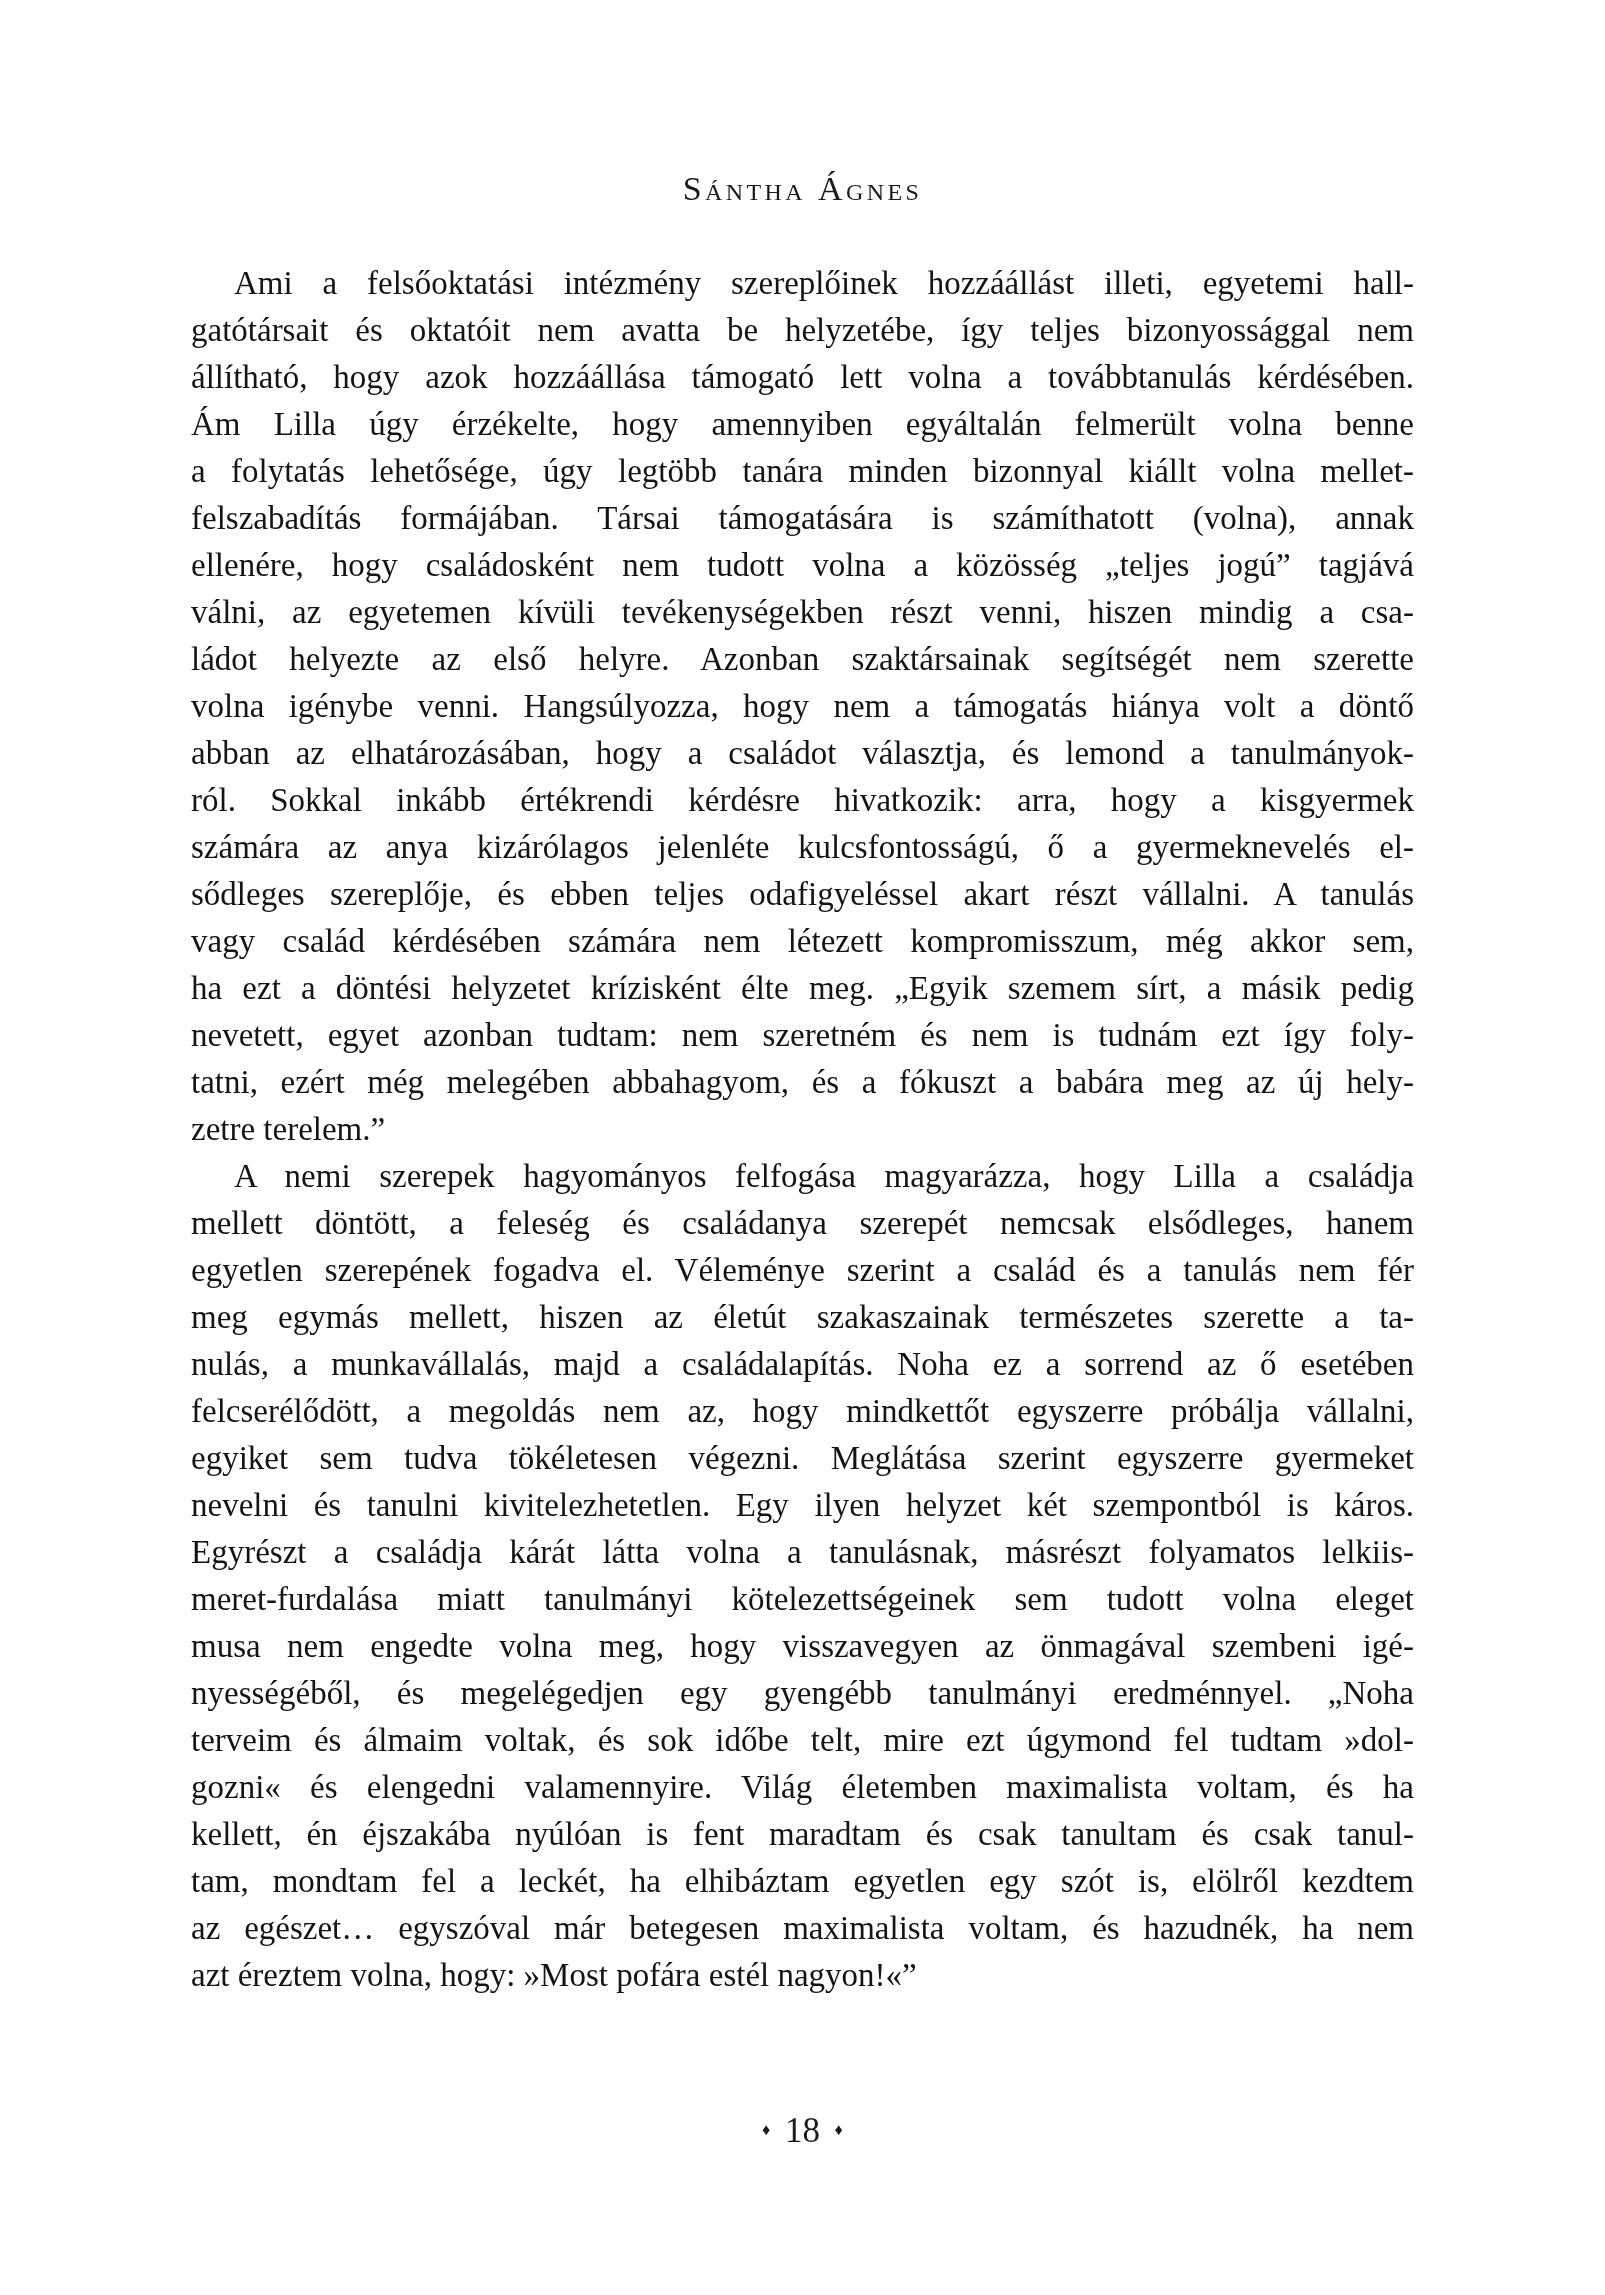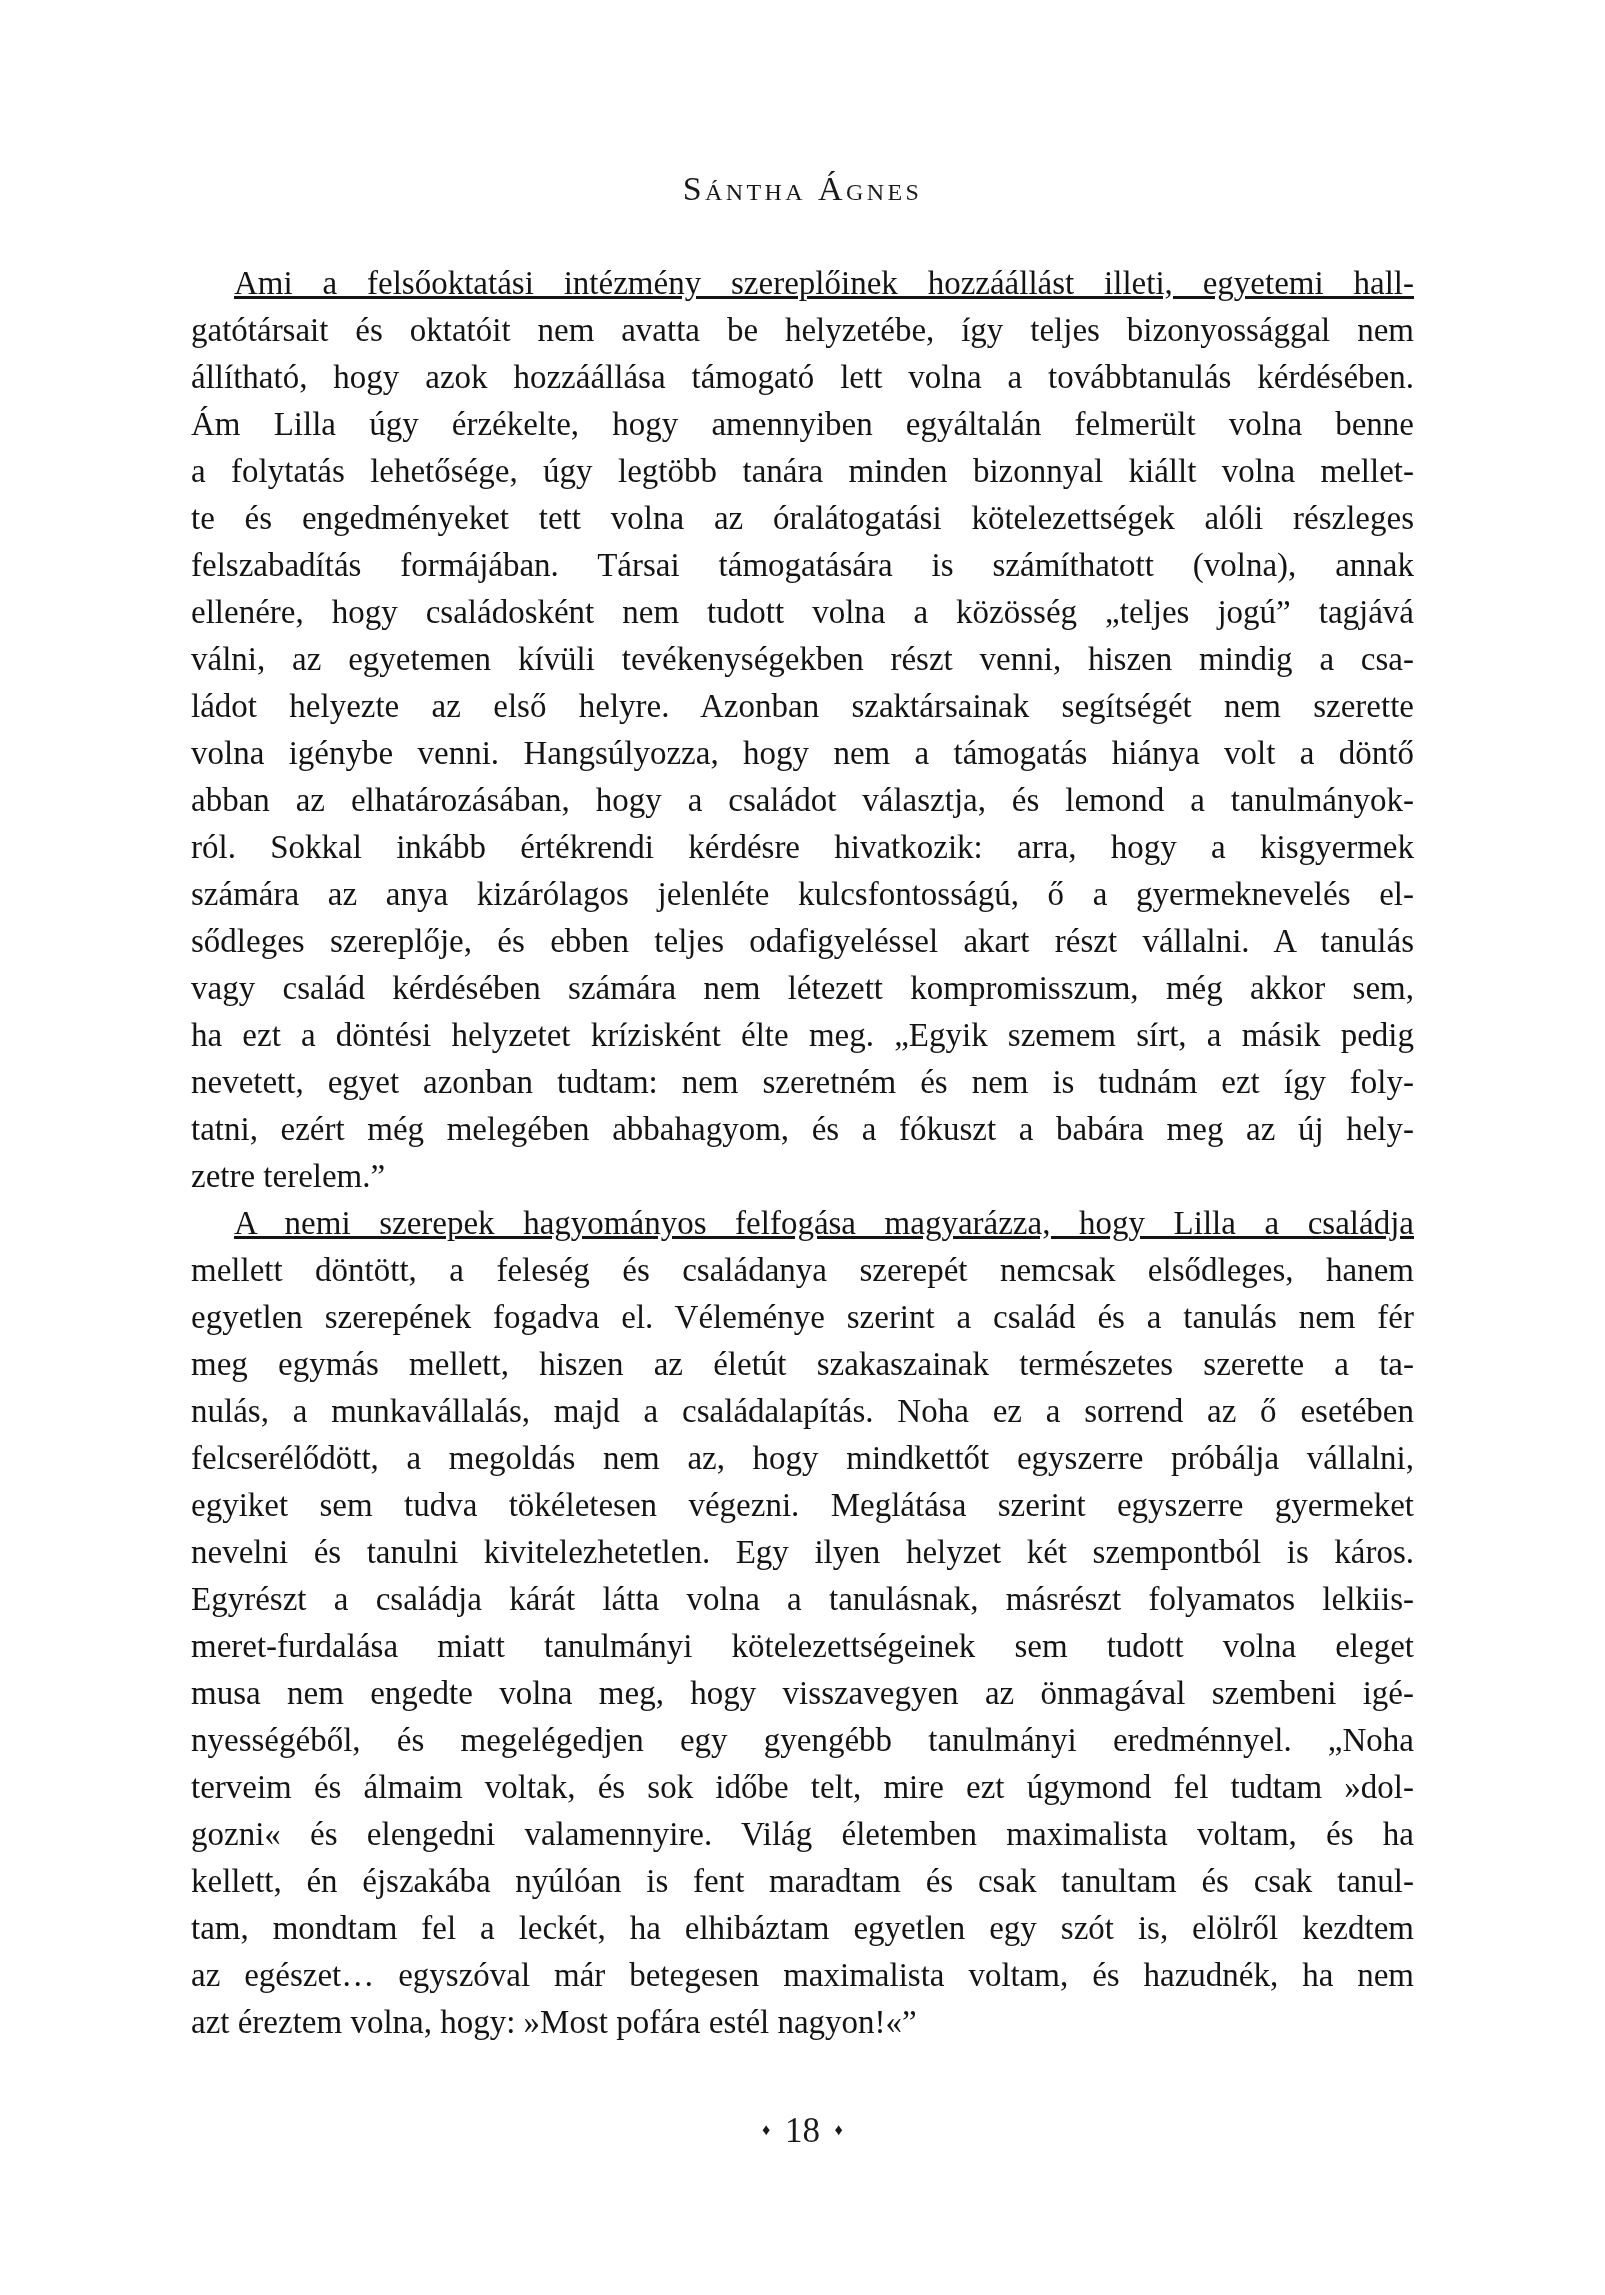--- a/index.html
+++ b/index.html
@@ -31,21 +31,21 @@
     width: 1223px;
     font-size: 33px;
   }
   .line {
     height: 47px;
     line-height: 47px;
     text-align: justify;
     text-align-last: justify;
   }
   .line.last { text-align-last: left; }
-  .line.indent { text-indent: 43px; text-decoration: underline; }
+  .line.indent { text-indent: 43px; }
   .it { }
   .page-footer {
     position: absolute;
     top: 2099px;
     left: 0;
     width: 100%;
     text-align: center;
     font-size: 35px;
     color: #1a1a1a;
   }
@@ -61,21 +61,20 @@
 <div class="page">
 
   <div class="author-header">Sántha Ágnes</div>
 
   <div class="text-block">
       <div class="line indent"><span>Ami a felsőoktatási intézmény szereplőinek hozzáállást illeti, egyetemi hall-</span></div>
       <div class="line"><span>gatótársait és oktatóit nem avatta be helyzetébe, így teljes bizonyossággal nem</span></div>
       <div class="line"><span>állítható, hogy azok hozzáállása támogató lett volna a továbbtanulás kérdésében.</span></div>
       <div class="line"><span>Ám Lilla úgy érzékelte, hogy amennyiben egyáltalán felmerült volna benne</span></div>
       <div class="line"><span>a folytatás lehetősége, úgy legtöbb tanára minden bizonnyal kiállt volna mellet-</span></div>
-      <div class="line"><span>te és engedményeket tett volna az óralátogatási kötelezettségek alóli részleges</span></div>
       <div class="line"><span>felszabadítás formájában. Társai támogatására is számíthatott (volna), annak</span></div>
       <div class="line"><span>ellenére, hogy családosként nem tudott volna a közösség „teljes jogú” tagjává</span></div>
       <div class="line"><span>válni, az egyetemen kívüli tevékenységekben részt venni, hiszen mindig a csa-</span></div>
       <div class="line"><span>ládot helyezte az első helyre. Azonban szaktársainak segítségét nem szerette</span></div>
       <div class="line"><span>volna igénybe venni. Hangsúlyozza, hogy nem a támogatás hiánya volt a döntő</span></div>
       <div class="line"><span>abban az elhatározásában, hogy a családot választja, és lemond a tanulmányok-</span></div>
       <div class="line"><span>ról. Sokkal inkább értékrendi kérdésre hivatkozik: arra, hogy a kisgyermek</span></div>
       <div class="line"><span>számára az anya kizárólagos jelenléte kulcsfontosságú, ő a gyermeknevelés el-</span></div>
       <div class="line"><span>sődleges szereplője, és ebben teljes odafigyeléssel akart részt vállalni. A tanulás</span></div>
       <div class="line"><span>vagy család kérdésében számára nem létezett kompromisszum, még akkor sem,</span></div>

